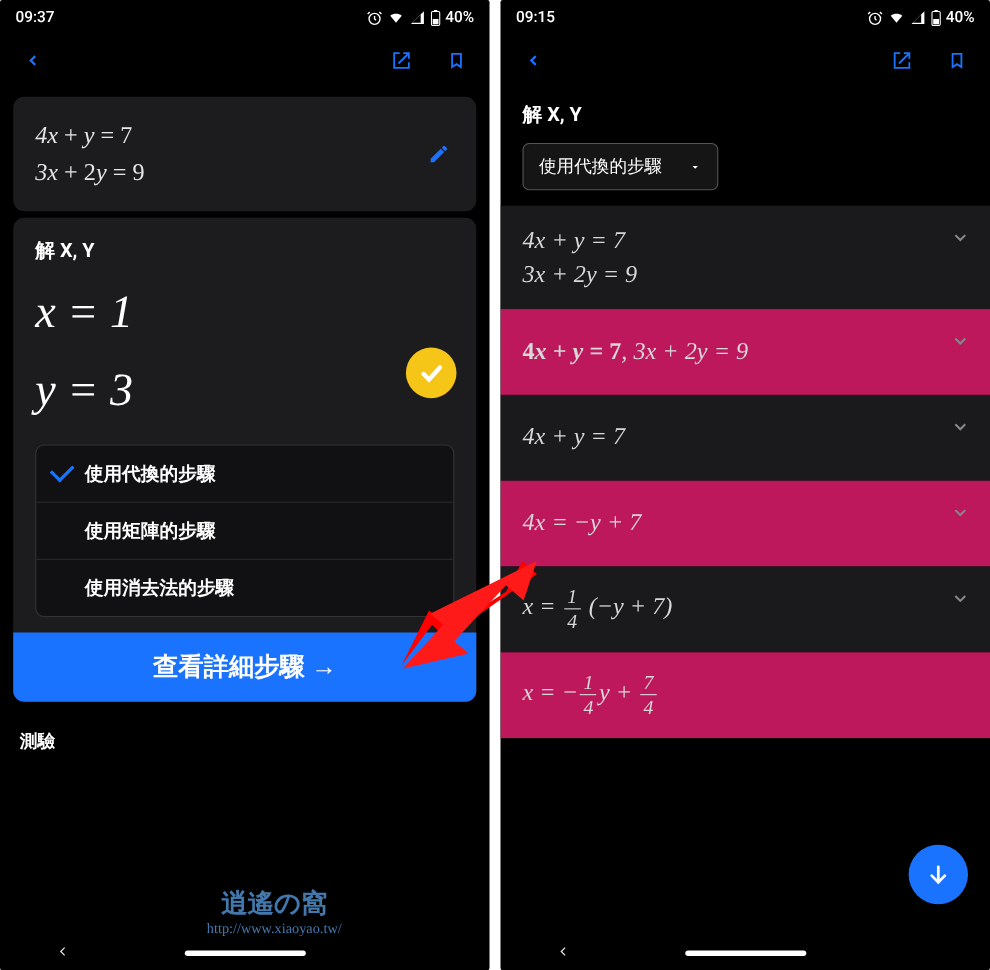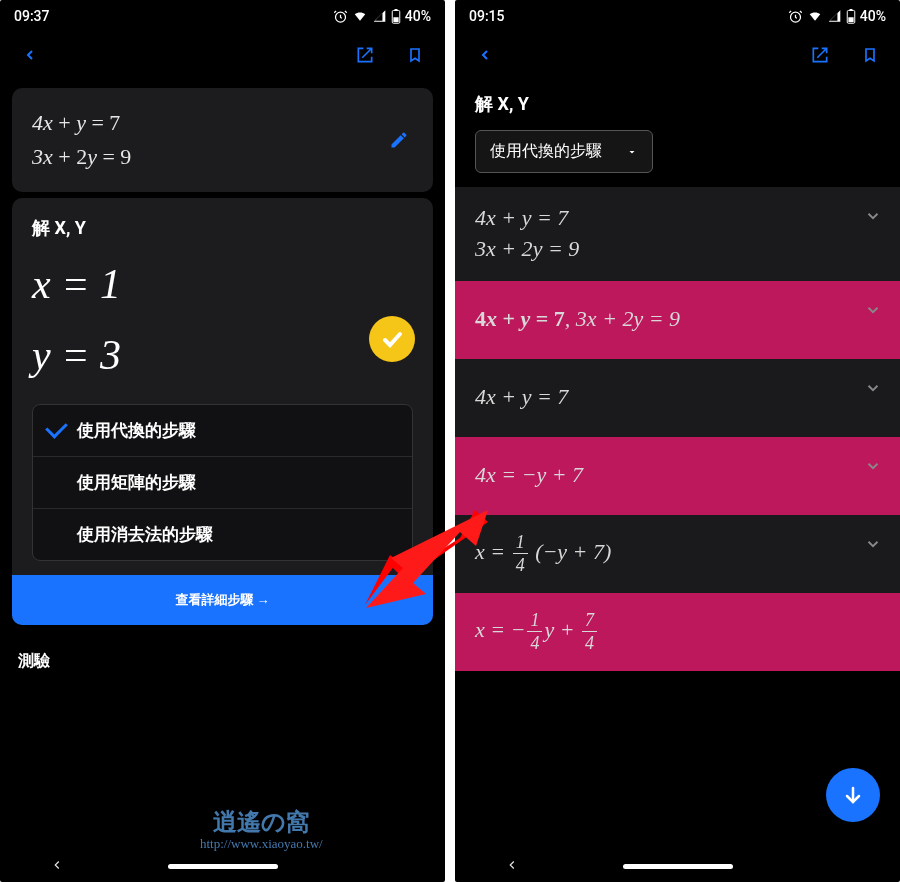--- a/index.html
+++ b/index.html
@@ -117,21 +117,21 @@
     position:absolute;
     left: 14px; top: 50%;
     width: 16px; height: 10px;
     border-left: 3px solid #1a73ff;
     border-bottom: 3px solid #1a73ff;
     transform: translateY(-70%) rotate(-45deg);
   }
   .cta-button {
     background: #1a73ff;
     color: #ffffff;
-    font-size: 13px;
+    font-size: 23px;
     font-weight: 700;
     text-align: center;
     padding: 16px;
     border-radius: 0 0 10px 10px;
     margin: 14px -20px 0 -20px;
     cursor:pointer;
     display:flex;
     align-items:center;
     justify-content:center;
     gap:6px;
@@ -221,21 +221,21 @@
   .red-arrow {
     position:absolute;
     left: 360px;
     top: 500px;
     pointer-events:none;
     z-index: 50;
   }
   
   .watermark {
     position:absolute;
-    left: 200px;
+    left: 188px;
     bottom: 30px;
     color: #5aa0e6;
     font-family: "Comic Sans MS", cursive;
     font-size: 13px;
     opacity: 0.75;
     pointer-events:none;
     text-align:center;
     line-height:1.2;
     z-index: 40;
   }

